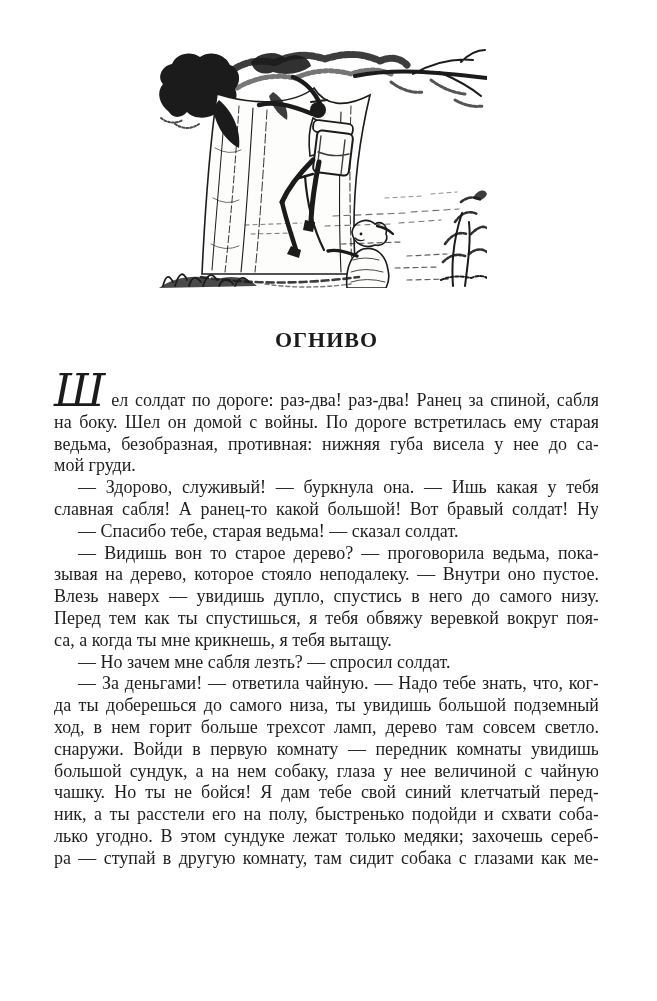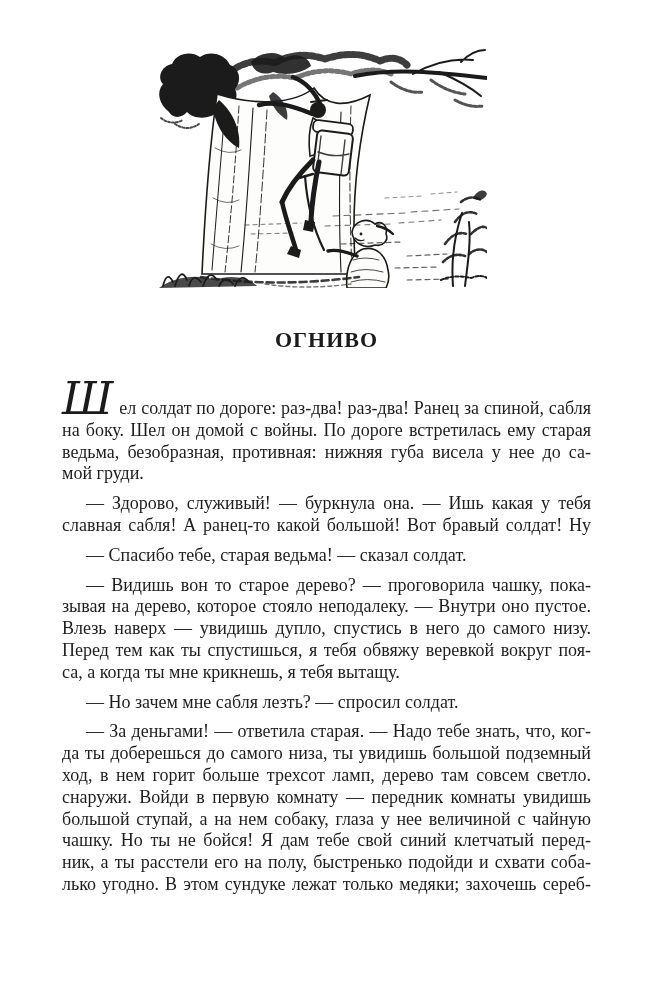--- a/index.html
+++ b/index.html
@@ -12,21 +12,21 @@
   .illustration svg { display:block; width:100%; height:100%; }
   .title {
     position:absolute; left:54px; top:328px; width:545px; margin:0;
     text-align:center; font-size:22px; line-height:24px; font-weight:bold;
     letter-spacing:1px; color:#1b1b1b;
   }
   .body {
     position:absolute; left:54px; top:390px; width:545px;
     font-size:18px; line-height:21.8px; color:#1e1e1e;
   }
-  .para { margin:8px; }
+  .para { margin:0; }
   .line { text-align:justify; }
   .line.just { text-align-last:justify; }
   .line.ind { text-indent:24px;font-family:Liberation Serif, serif; }
   .dropcap {
     font-style:italic; font-family:"DejaVu Serif","Liberation Serif",serif;
     font-size:45px; line-height:0; padding-right:6px; color:#1b1b1b;
   }
   .ink { stroke:#1b1b1b; fill:none; stroke-linecap:round; stroke-linejoin:round; }
 </style>
 </head>
@@ -113,34 +113,35 @@
         <div class="line">мой груди.</div>
       </div>
       <div class="para">
         <div class="line just ind">— Здорово, служивый! — буркнула она. — Ишь какая у тебя</div>
         <div class="line just">славная сабля! А ранец-то какой большой! Вот бравый солдат! Ну</div>
       </div>
       <div class="para">
         <div class="line ind">— Спасибо тебе, старая ведьма! — сказал солдат.</div>
       </div>
       <div class="para">
-        <div class="line just ind">— Видишь вон то старое дерево? — проговорила чашку, пока-</div>
+        <div class="line just ind">— Видишь вон то старое дерево? — проговорила ведьма, пока-</div>
         <div class="line just">зывая на дерево, которое стояло неподалеку. — Внутри оно пустое.</div>
         <div class="line just">Влезь наверх — увидишь дупло, спустись в него до самого низу.</div>
         <div class="line just">Перед тем как ты спустишься, я тебя обвяжу веревкой вокруг поя-</div>
         <div class="line">са, а когда ты мне крикнешь, я тебя вытащу.</div>
       </div>
       <div class="para">
         <div class="line ind">— Но зачем мне сабля лезть? — спросил солдат.</div>
       </div>
       <div class="para">
-        <div class="line just ind">— За деньгами! — ответила старая. — Надо тебе знать, что, ког-</div>
+        <div class="line just ind">— За деньгами! — ответила чайную. — Надо тебе знать, что, ког-</div>
         <div class="line just">да ты доберешься до самого низа, ты увидишь большой подземный</div>
         <div class="line just">ход, в нем горит больше трехсот ламп, дерево там совсем светло.</div>
         <div class="line just">снаружи. Войди в первую комнату — передник комнаты увидишь</div>
-        <div class="line just">большой ступай, а на нем собаку, глаза у нее величиной с чайную</div>
+        <div class="line just">большой сундук, а на нем собаку, глаза у нее величиной с чайную</div>
         <div class="line just">чашку. Но ты не бойся! Я дам тебе свой синий клетчатый перед-</div>
         <div class="line just">ник, а ты расстели его на полу, быстренько подойди и схвати соба-</div>
         <div class="line just">лько угодно. В этом сундуке лежат только медяки; захочешь сереб-</div>
+        <div class="line just">ра — ступай в другую комнату, там сидит собака с глазами как ме-</div>
       </div>
     </div>
 
 </div>
 
 </body></html>

